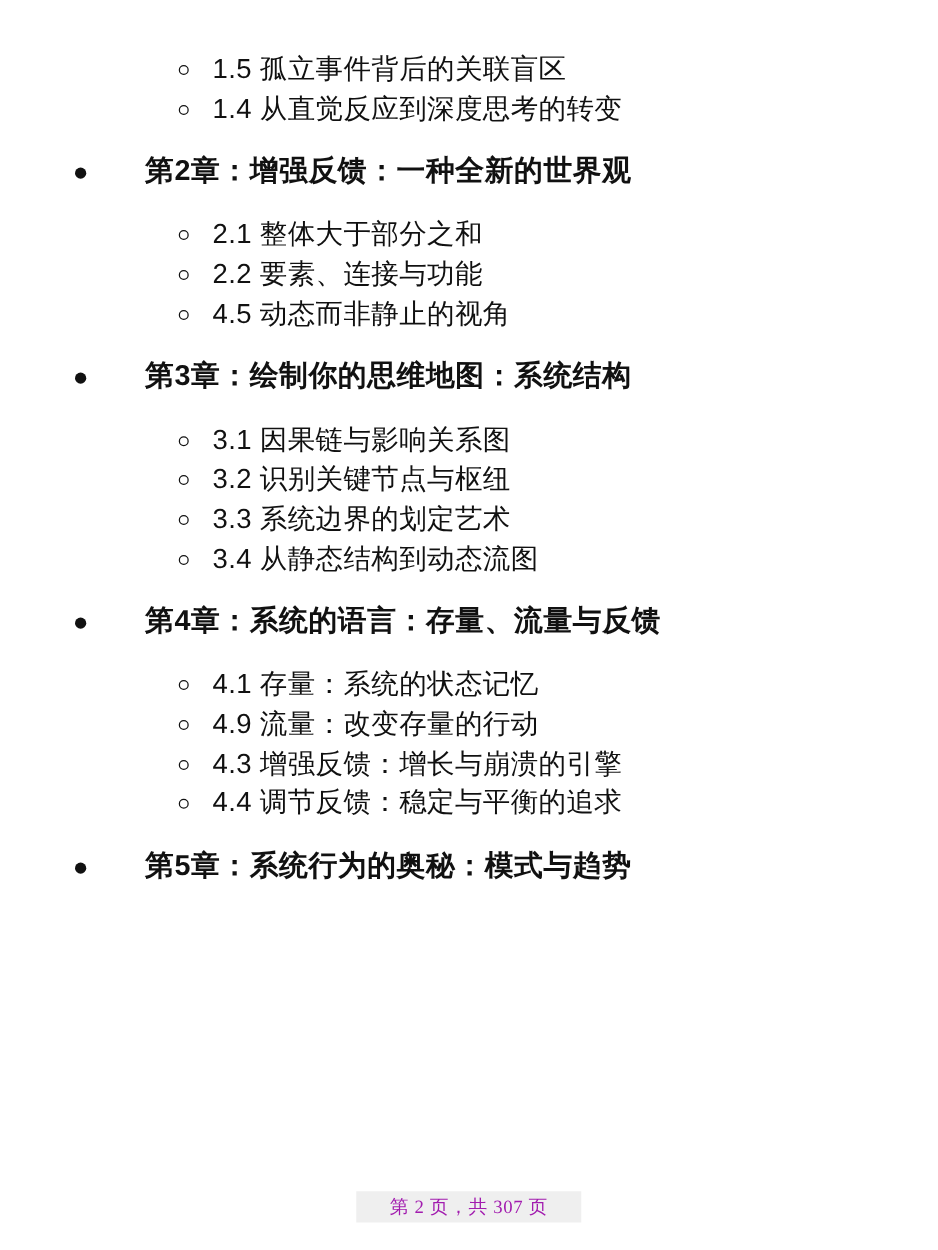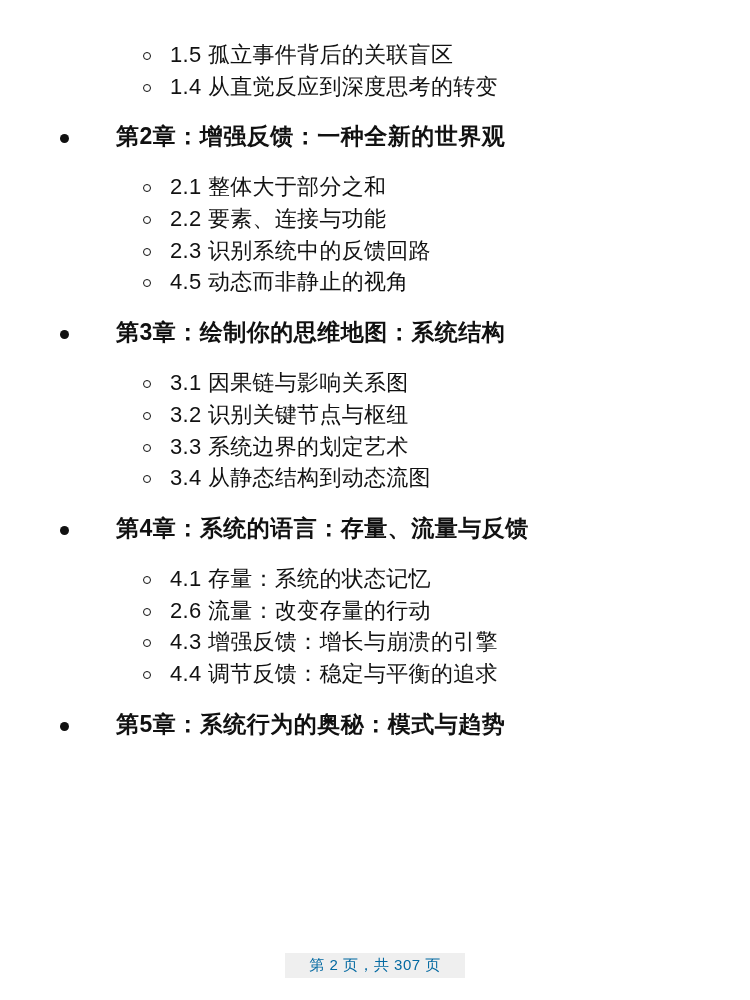--- a/index.html
+++ b/index.html
@@ -82,26 +82,27 @@
   }
   .gap-after {
   }
   .footer {
     position: absolute;
     left: 0;
     right: 0;
     bottom: 22px;
     text-align: center;
     font-size: 15px;
-    color: #0369a1;
+    color: #a21caf;
     background: #efefef;
     width: 168px;
     margin: 0 auto;
     padding: 3px 6px;
     letter-spacing: 0.5px;
+    font-family: Liberation Serif, serif;
   }
 </style>
 </head>
 <body>
 
 <div class="page">
   <ul class="toc">
 
     <li class="section">
       <span class="bullet"></span>
@@ -122,24 +123,20 @@
         <li class="section">
           <span class="bullet"></span>
           <span>2.1 整体大于部分之和</span>
         </li>
         <li class="section">
           <span class="bullet"></span>
           <span>2.2 要素、连接与功能</span>
         </li>
         <li class="section">
           <span class="bullet"></span>
-          <span>2.3 识别系统中的反馈回路</span>
-        </li>
-        <li class="section">
-          <span class="bullet"></span>
           <span>4.5 动态而非静止的视角</span>
         </li>
       </ul>
     </li>
 
     <li class="chapter gap-before">
       <span class="bullet"></span>
       <span class="chapter-label">第3章：绘制你的思维地图：系统结构</span>
     </li>
 
@@ -170,21 +167,21 @@
     </li>
 
     <li style="list-style:none">
       <ul class="sublist gap-before">
         <li class="section">
           <span class="bullet"></span>
           <span>4.1 存量：系统的状态记忆</span>
         </li>
         <li class="section">
           <span class="bullet"></span>
-          <span>2.6 流量：改变存量的行动</span>
+          <span>4.9 流量：改变存量的行动</span>
         </li>
         <li class="section">
           <span class="bullet"></span>
           <span>4.3 增强反馈：增长与崩溃的引擎</span>
         </li>
         <li class="section">
           <span class="bullet"></span>
           <span>4.4 调节反馈：稳定与平衡的追求</span>
         </li>
       </ul>

